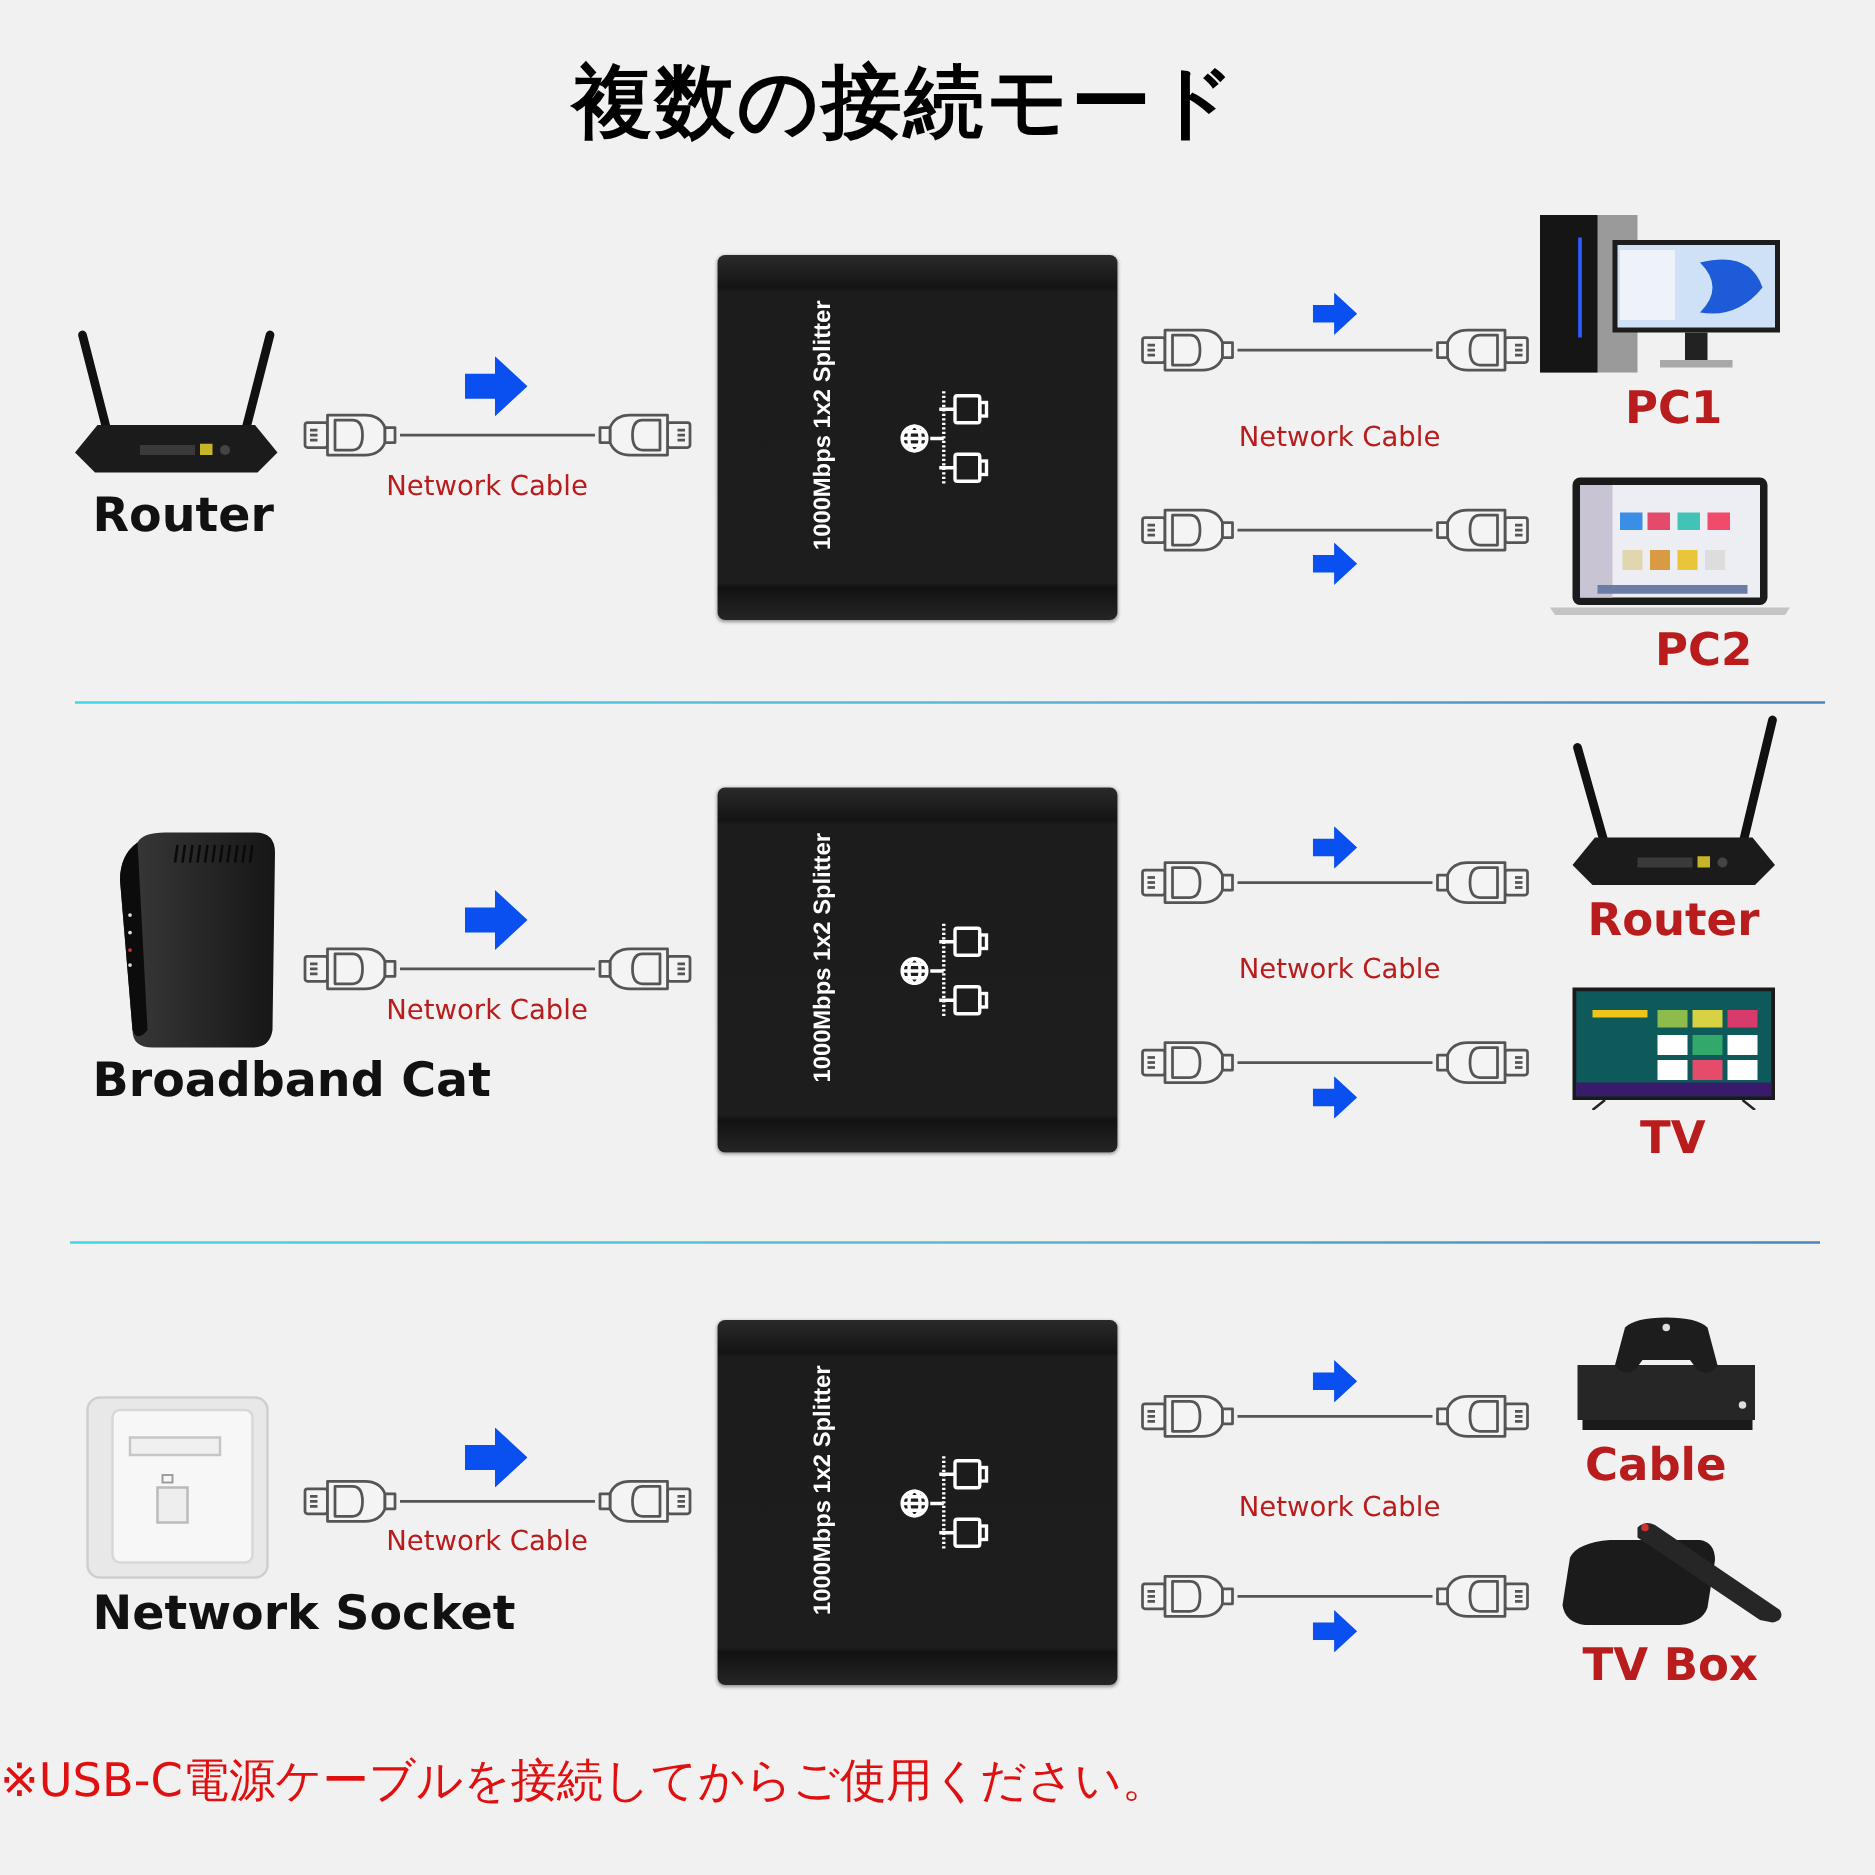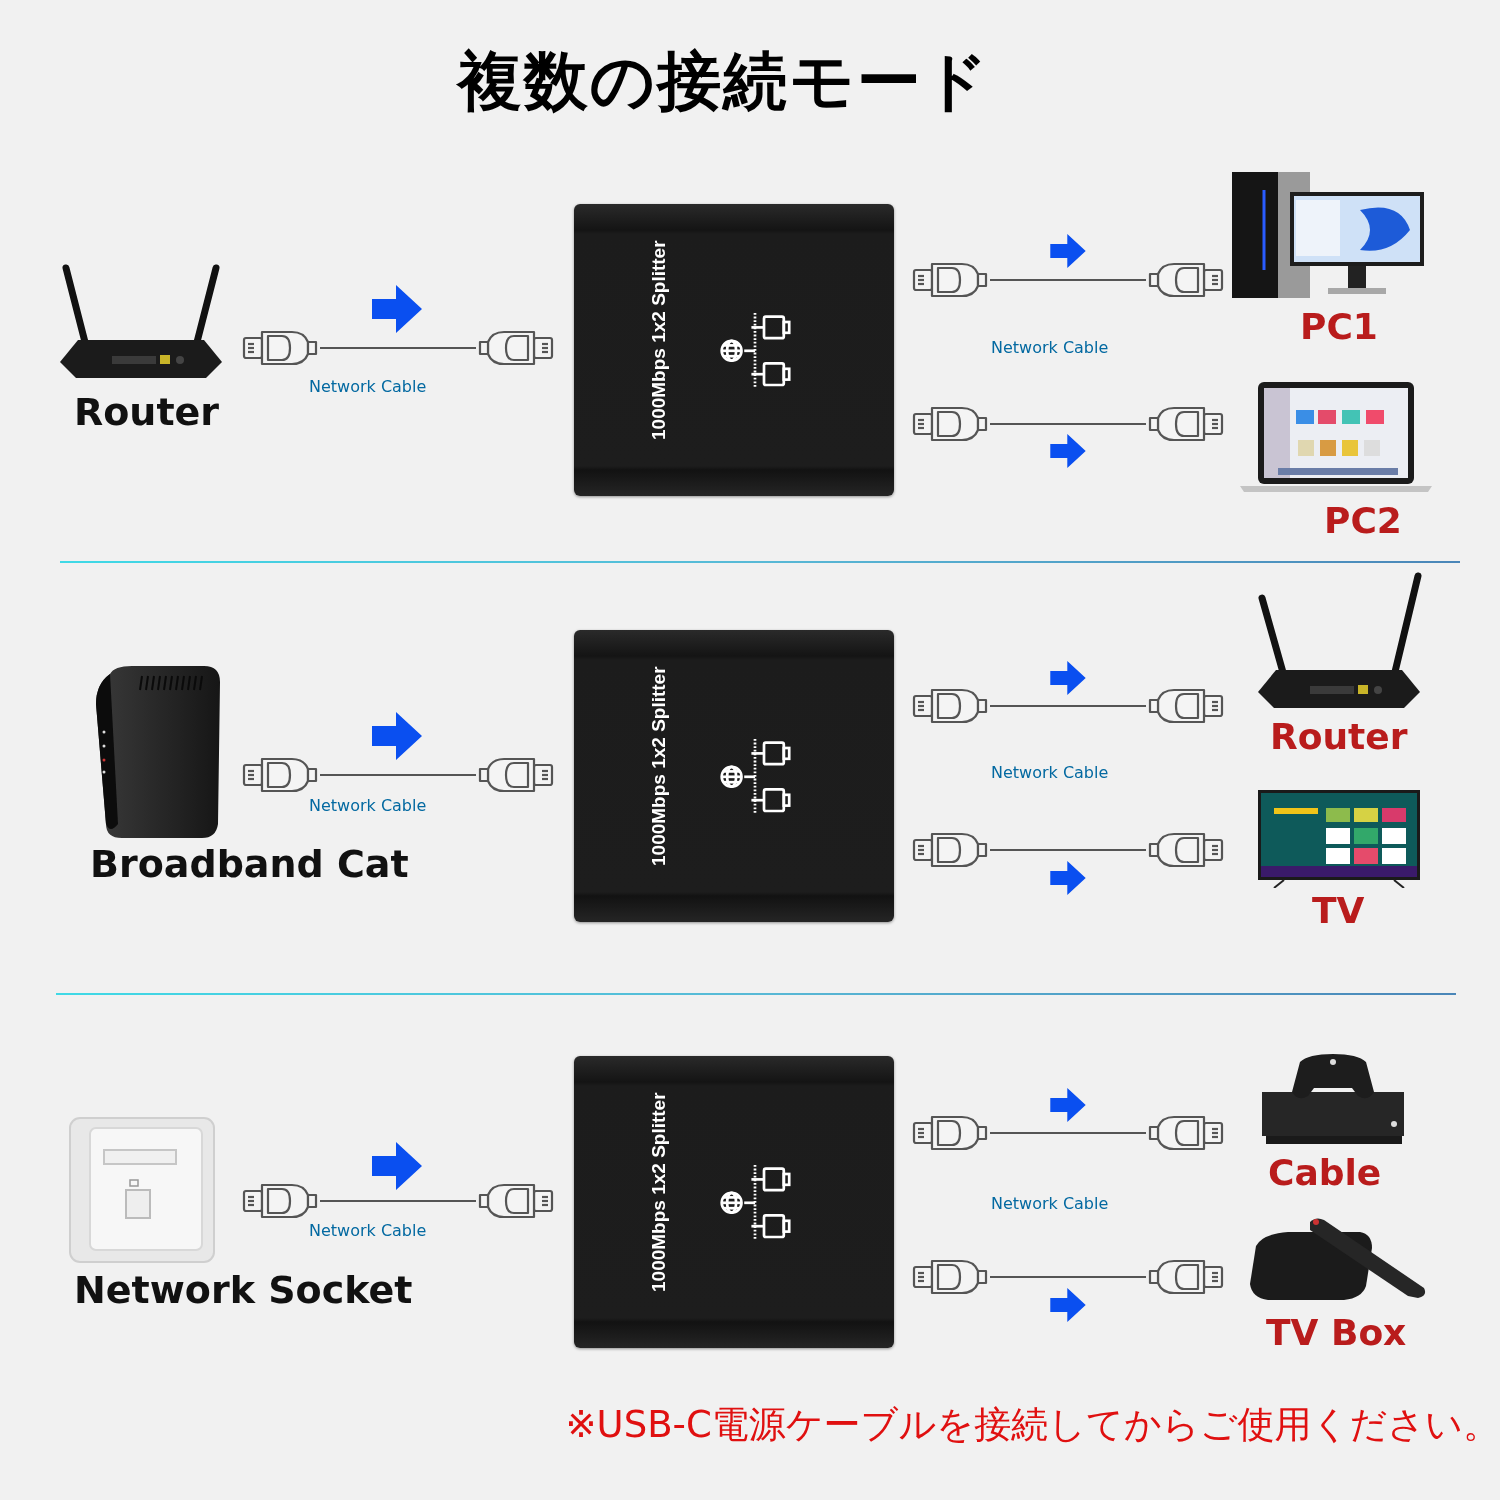--- a/index.html
+++ b/index.html
@@ -11,35 +11,35 @@
     position:absolute; top:38px; left:0; width:1448px; text-align:center;
     font-size:64px; font-weight:bold; letter-spacing:2px; color:#000;
   }
   .divider {
     position:absolute; height:2px;
     background:linear-gradient(90deg,#3fd9e6 0%,#58b9d6 50%,#4a86b8 100%);
   }
   .src-img { position:absolute; }
   .label-big { position:absolute; font-size:38px; font-weight:bold; color:#111; white-space:nowrap; }
   .label-dev { position:absolute; font-size:36px; font-weight:bold; color:#b91c1c; white-space:nowrap; text-align:center; }
-  .cable-label { position:absolute; font-size:16px; color:#0369a1; white-space:nowrap; }
+  .cable-label { position:absolute; font-size:22px; color:#b91c1c; white-space:nowrap; }
   .cable { position:absolute; }
   .arrow { position:absolute; }
   .splitter {
     position:absolute; left:574px; width:320px; height:292px; border-radius:6px;
     background:linear-gradient(180deg,#2a2a2a 0px,#141414 26px,#1c1c1c 30px,#1d1d1d 262px,#121212 266px,#252525 292px);
     box-shadow: 0 1px 3px rgba(0,0,0,0.4);
   }
   .splitter .sp-text {
     position:absolute; left:74px; top:236px; transform-origin:0 0; transform:rotate(-90deg);
     color:#fff; font-family:"Liberation Sans", sans-serif; font-weight:bold; font-size:19px; white-space:nowrap;
   }
   .splitter svg.sp-icon { position:absolute; left:145px; top:100px; }
   .note {
-    position:absolute; top:1400px; left:0; width:1500px; text-align:right;
+    position:absolute; top:1400px; left:0; width:1500px; text-align:left;
     font-size:37px; color:#e01010;
   }
 </style>
 </head>
 <body>
 
 <svg width="0" height="0" style="position:absolute">
   <defs>
     <symbol id="plugL" viewBox="0 0 80 44">
       <g fill="none" stroke="#555" stroke-width="2.2" stroke-linejoin="round">
@@ -189,21 +189,21 @@
         <line x1="92" y1="12" x2="90" y2="26"></line>
         <line x1="98" y1="12" x2="96" y2="26"></line>
       <line x1="104" y1="12" x2="102" y2="26"></line>
         <line x1="110" y1="12" x2="108" y2="26"></line>
     </g>
     <circle cx="12" cy="68" r="1.5" fill="#ddd"></circle>
       <circle cx="12" cy="82" r="1.5" fill="#ddd"></circle>
     <circle cx="12" cy="96" r="1.5" fill="#c33"></circle>
       <circle cx="12" cy="108" r="1.5" fill="#ddd"></circle>
   </svg>
-  <div class="label-big" style="left:90px;top:842px">Broadband Cat</div>
+  <div class="label-big" style="left:74px;top:842px">Broadband Cat</div>
 
   <svg class="arrow" style="left:372px;top:712px" width="50" height="48">
       <use href="#blueArrow"></use>
     </svg>
   <svg class="cable" style="left:242px;top:753px" width="312" height="44" viewBox="0 0 312 44">
     <use href="#plugL" x="0" y="0" width="80" height="44"></use>
     <line x1="78" y1="22" x2="234" y2="22" stroke="#555" stroke-width="2.2"></line>
     <use href="#plugR" x="232" y="0" width="80" height="44"></use>
   </svg>
   <div class="cable-label" style="left:309px;top:796px">Network Cable</div>

